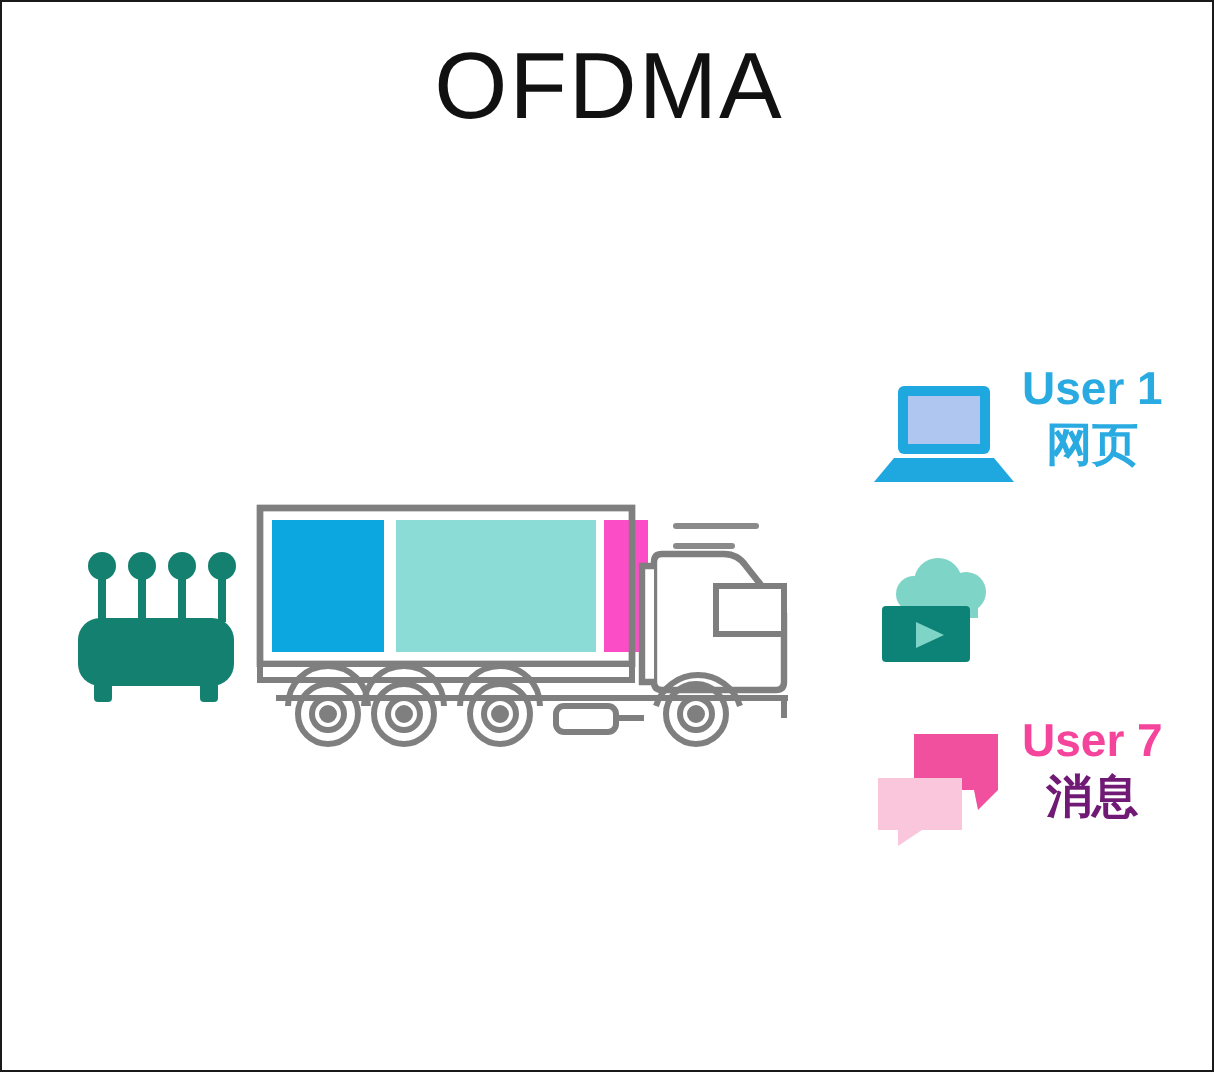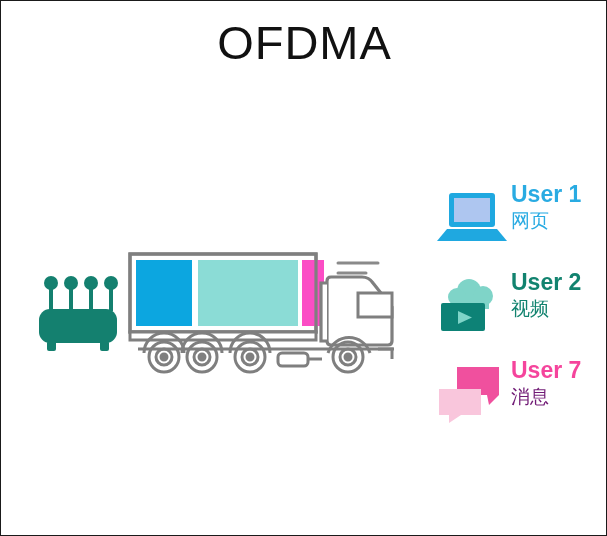--- a/index.html
+++ b/index.html
@@ -45,20 +45,21 @@
     left: 0;
     top: 0;
   }
 
   
   #legend {
     position: absolute;
     left: 432px;
     top: 182px;
     width: 175px;
+    text-align: center;
   }
   .legend-row {
     position: relative;
     height: 88px;
   }
   .legend-icon {
     position: absolute;
     left: 4px;
     top: 4px;
     width: 72px;
@@ -70,22 +71,22 @@
     top: 0px;
     line-height: 1.0;
   }
   .legend-user {
     font-size: 23px;
     font-weight: bold;
     letter-spacing: 0px;
     white-space: nowrap;
   }
   .legend-sub {
-    font-size: 19px;
-    font-weight: normal;
+    font-size: 23px;
+    font-weight: bold;
     margin-top: 5px;
     white-space: nowrap;
   }
 </style>
 </head>
 <body>
 
 <div id="canvas">
 
   <div id="title">OFDMA</div>
@@ -183,24 +184,20 @@
       <svg class="legend-icon" viewBox="0 0 72 62">
         <g>
           <circle cx="32" cy="16" r="12" fill="#7FD4C8"></circle>
           <circle cx="46" cy="21" r="10" fill="#7FD4C8"></circle>
           <circle cx="20" cy="22" r="9" fill="#7FD4C8"></circle>
           <rect x="20" y="20" width="32" height="14" fill="#7FD4C8"></rect>
         </g>
         <rect x="4" y="28" width="44" height="28" rx="2" fill="#0D8276"></rect>
         <path d="M21 36 L35 42.5 L21 49 Z" fill="#7FD4C8"></path>
       </svg>
-      <div class="legend-text">
-        <div class="legend-user" style="color:#12836F">User 2</div>
-        <div class="legend-sub" style="color:#12836F">视频</div>
-      </div>
     </div>
 
     <div class="legend-row">
       <svg class="legend-icon" viewBox="0 0 72 62">
         <g>
           <rect x="20" y="4" width="42" height="28" fill="#F0509E"></rect>
           <path d="M50 32 L62 32 L52 42 Z" fill="#F0509E"></path>
         </g>
         <g>
           <rect x="2" y="26" width="42" height="26" fill="#F9C6DC"></rect>

